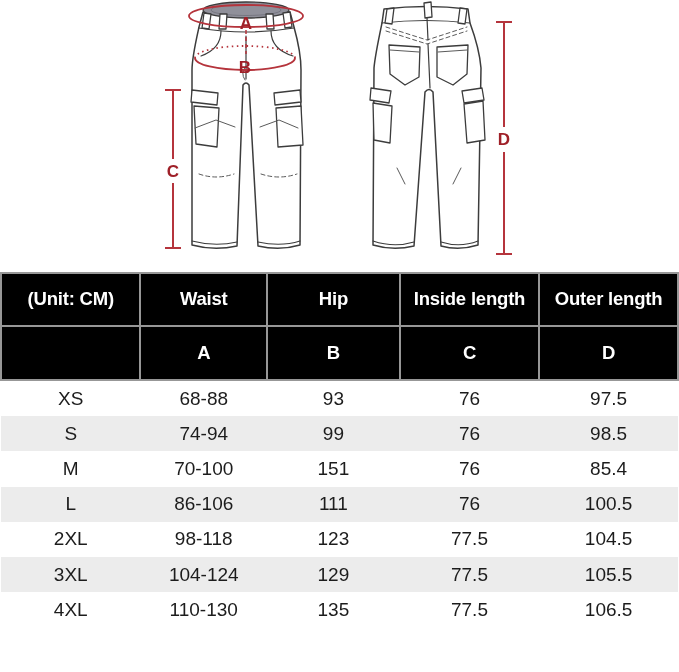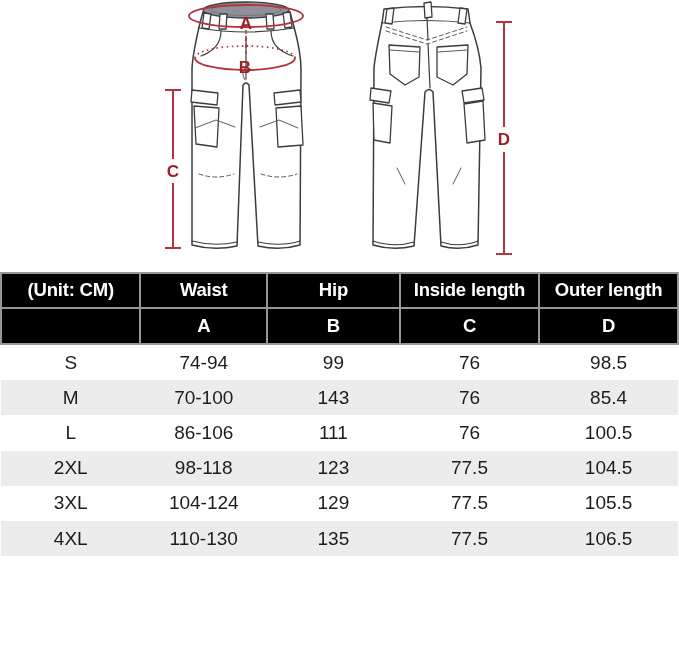--- a/index.html
+++ b/index.html
@@ -49,21 +49,21 @@
   table.size-chart thead td {
     background: #000000;
     color: #ffffff;
     font-weight: bold;
     text-align: center;
     vertical-align: middle;
     border: 2px solid #979797;
     font-size: 18.5px;
     letter-spacing: -0.2px;
     line-height: 1.12;
-    padding: 1px 2px;
+    padding: 10px 2px;
     white-space: nowrap;
     overflow: hidden;
   }
   table.size-chart thead td.wrap {
     white-space: normal;
     overflow-wrap: anywhere;
   }
   tr.hrow1 td { height: 31px; }
   tr.hrow2 td { height: 40px; }
   tr.hrow3 td { height: 32px; font-size: 20px; }
@@ -196,30 +196,37 @@
       <tr class="hrow3">
         <td></td>
         <td>A</td>
         <td>B</td>
         <td>C</td>
         <td>D</td>
       </tr>
     </thead>
     <tbody>
       <tr>
+        <td>XS</td>
+        <td>68-88</td>
+        <td>93</td>
+        <td>76</td>
+        <td>97.5</td>
+      </tr>
+      <tr>
         <td>S</td>
         <td>74-94</td>
         <td>99</td>
         <td>76</td>
         <td>98.5</td>
       </tr>
       <tr>
         <td>M</td>
         <td>70-100</td>
-        <td>143</td>
+        <td>151</td>
         <td>76</td>
         <td>85.4</td>
       </tr>
       <tr>
         <td>L</td>
         <td>86-106</td>
         <td>111</td>
         <td>76</td>
         <td>100.5</td>
       </tr>

